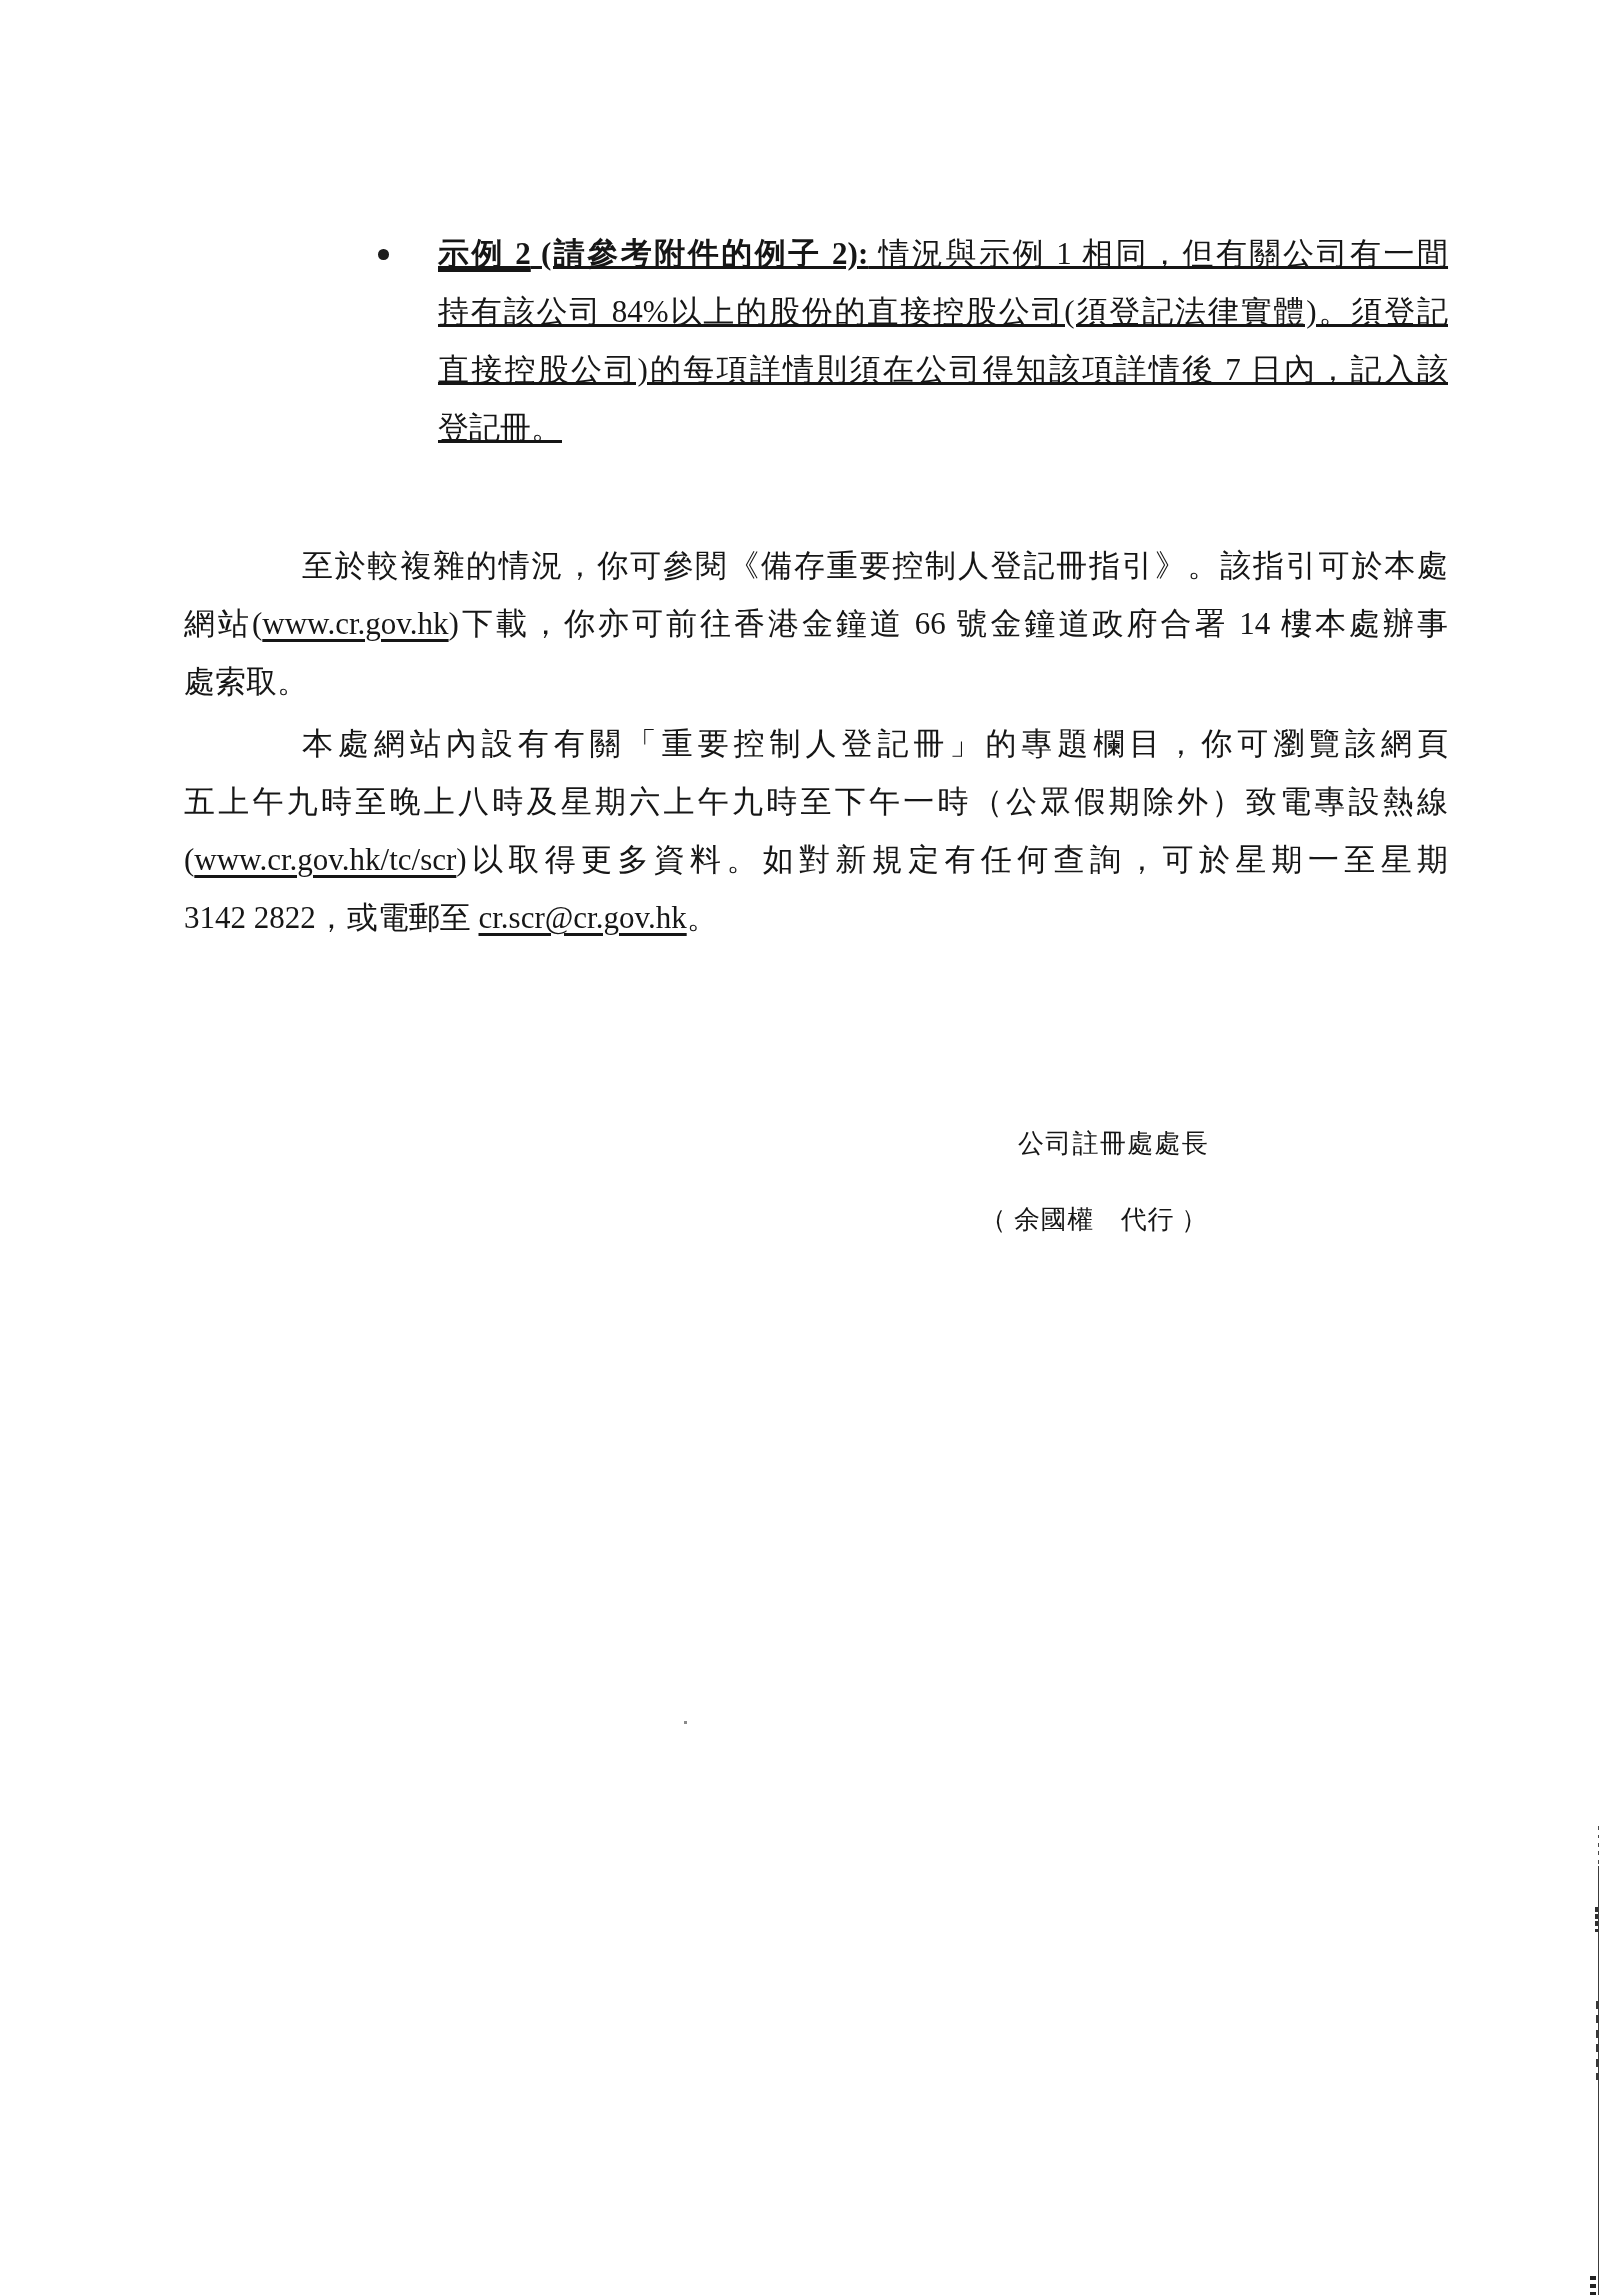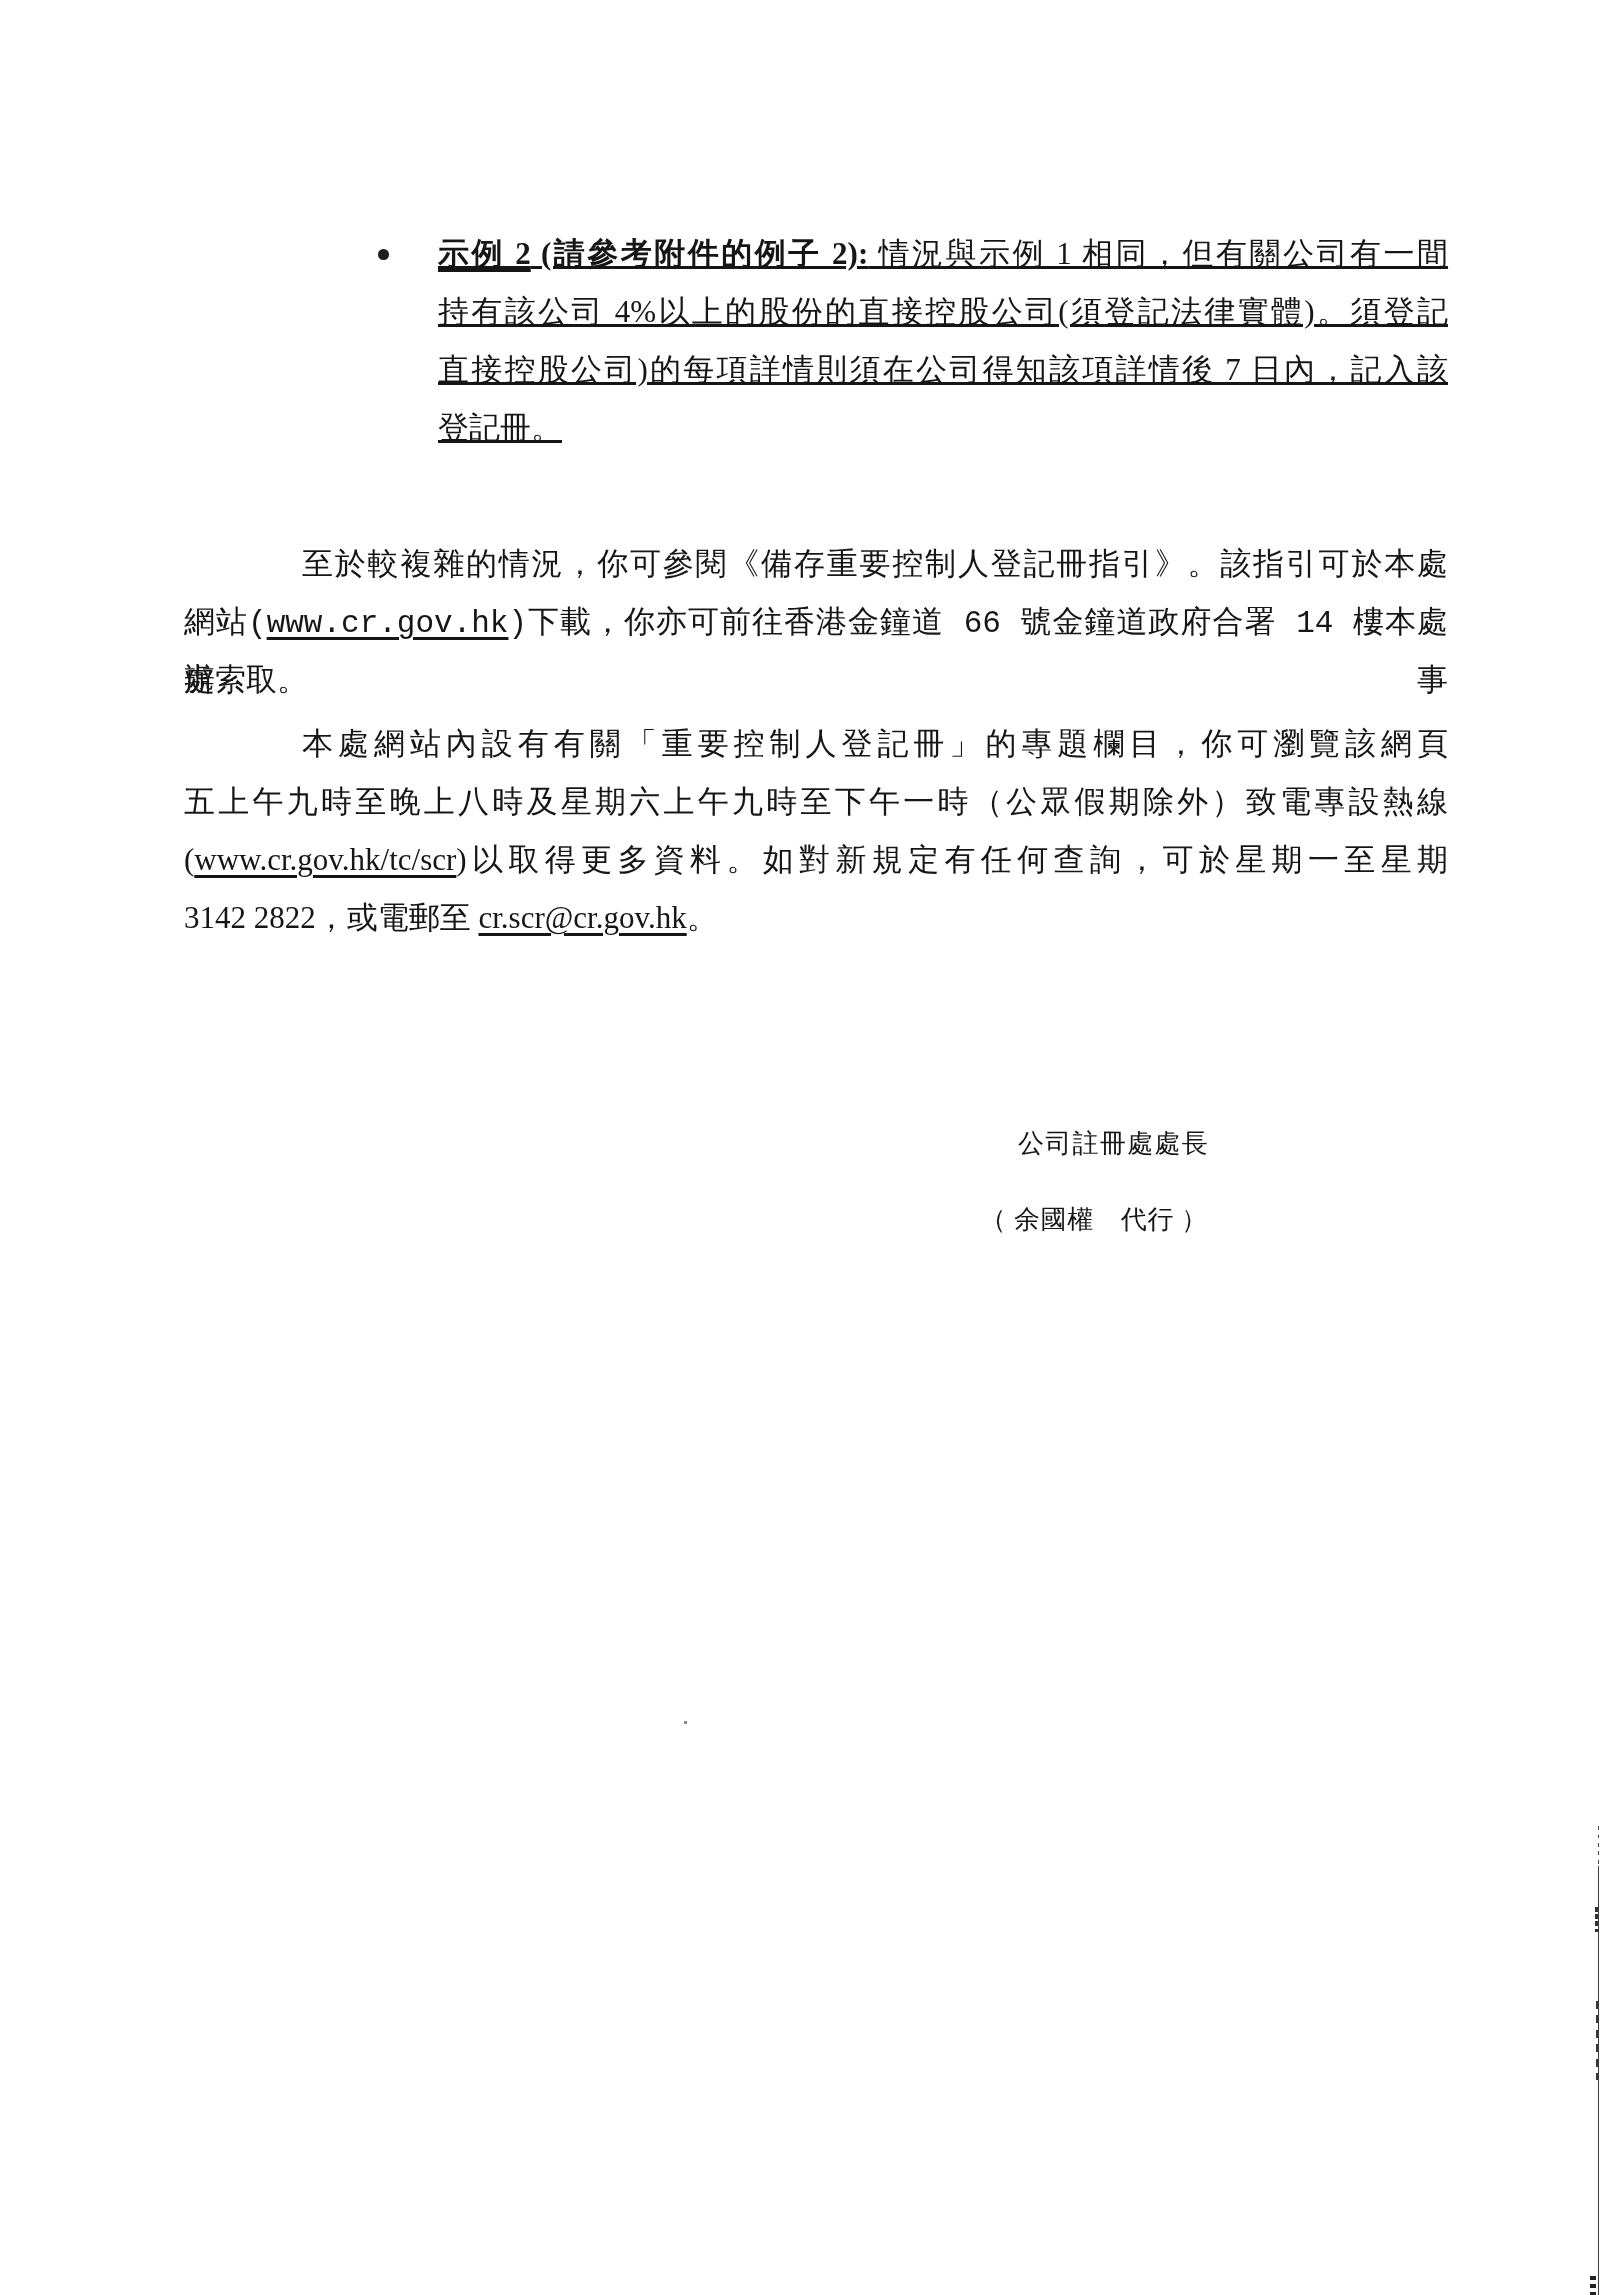--- a/index.html
+++ b/index.html
@@ -54,21 +54,21 @@
     text-decoration: underline;
   }
 
   
   .para {
     position: absolute;
     left: 184px;
     width: 1264px;
   }
   .para .line:first-child { text-indent: 118px; }
-  .para-2 { top: 537px; font-family: Liberation Mono, monospace; }
+  .para-2 { top: 537px; }
   .para-3 { top: 715px; }
 
   
   .sig-line {
     position: absolute;
     font-size: 26px;
     line-height: 47px;
     white-space: pre;
   }
   .sig-title { left: 1018px; top: 1120px; letter-spacing: 1.3px; }
@@ -129,21 +129,21 @@
 </style>
 </head>
 <body>
 
 <div class="page">
 
   <div class="bullet-row">
     <span class="bullet-marker"></span>
     <div class="richtext bullet-text">
         <div class="line"><span class="b u">示例 2</span><span class="b"> </span><span class="b">(請參考附件的例子 2):</span><span> 情況與示例 1 相同，但有關公司有一間</span></div>
-        <div class="line"><span>持有該公司 4%以上的股份的直接控股公司(須登記法律實體)。須登記</span></div>
+        <div class="line"><span>持有該公司 84%以上的股份的直接控股公司(須登記法律實體)。須登記</span></div>
         <div class="line"><span>直接控股公司)的每項詳情則須在公司得知該項詳情後 7 日內，記入該</span></div>
         <div class="line last"><span>登記冊。</span></div>
       </div>
   </div>
 
   <div class="richtext para para-2">
       <div class="line"><span>至於較複雜的情況，你可參閱《備存重要控制人登記冊指引》。該指引可於本處</span></div>
       <div class="line"><span>網站(</span><span class="u">www.cr.gov.hk</span><span>)下載，你亦可前往香港金鐘道 66 號金鐘道政府合署 14 樓本處辦事</span></div>
       <div class="line last"><span>處索取。</span></div>
     </div>

